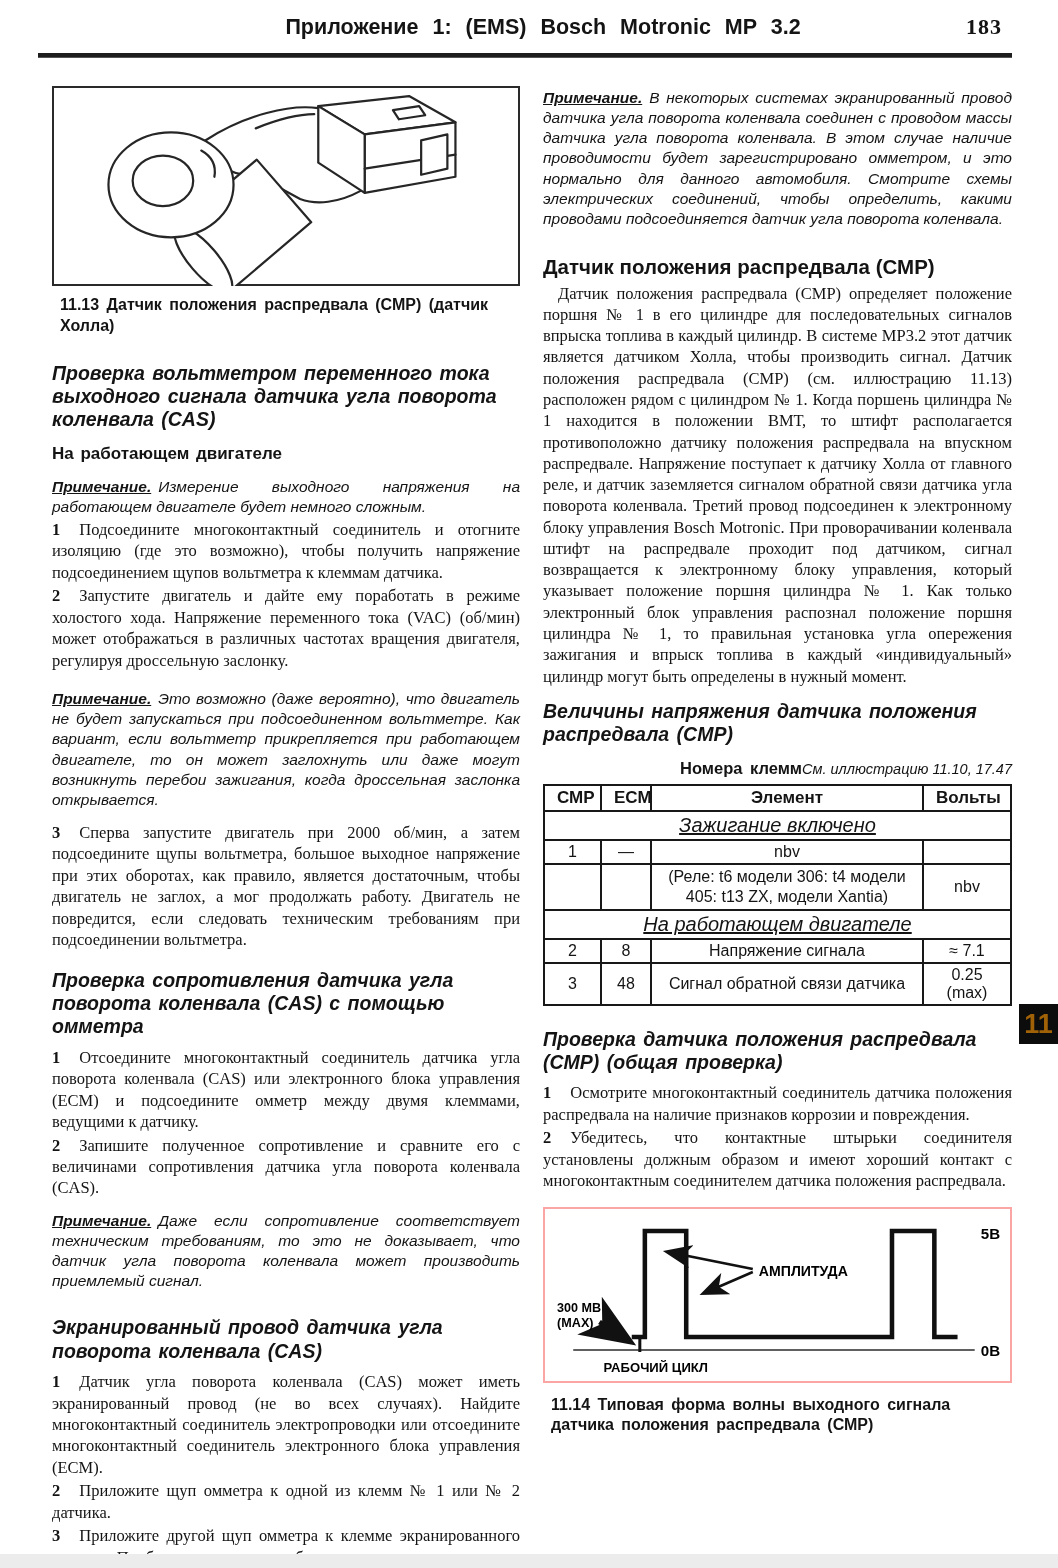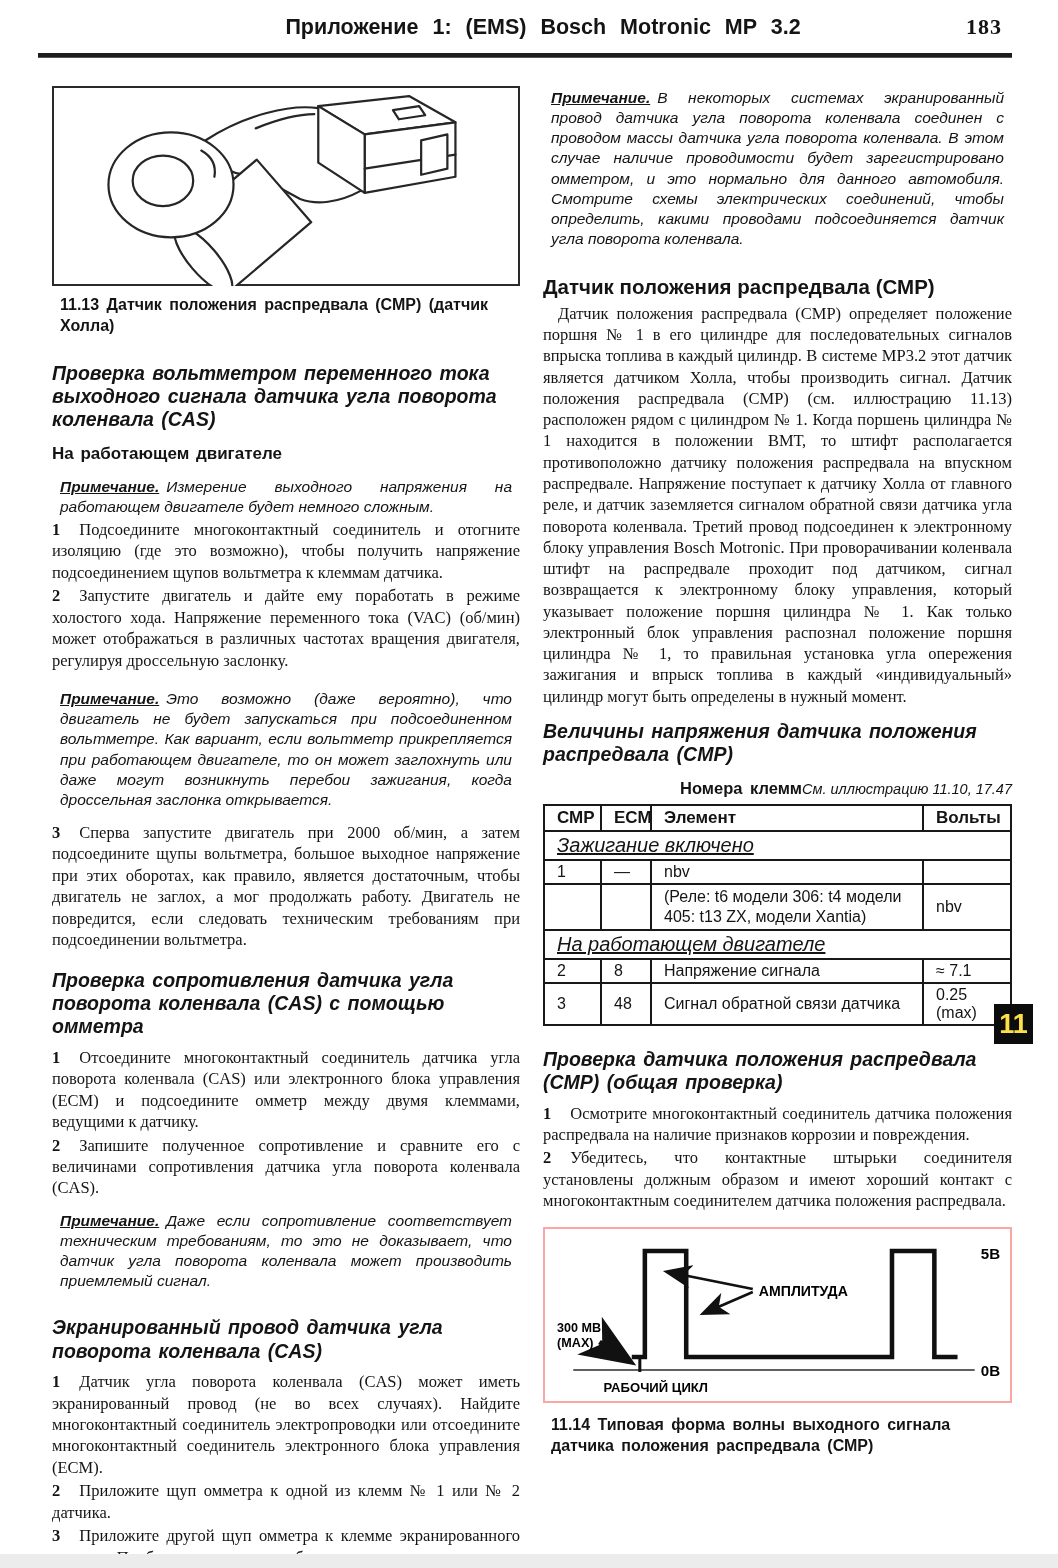--- a/index.html
+++ b/index.html
@@ -25,48 +25,48 @@
                  font-size:16px; line-height:1.3; text-align:left; word-spacing:3px; }
 
   .hi  { font-family:"Liberation Sans", sans-serif; font-weight:700; font-style:italic;
          font-size:19.5px; line-height:1.2; margin:25px 0 0; text-align:left; word-spacing:2px; }
   .hup { font-family:"Liberation Sans", sans-serif; font-weight:700; font-style:normal;
          font-size:20.5px; line-height:1.15; margin:26px 0 0; text-align:left; }
   .sub { font-family:"Liberation Sans", sans-serif; font-weight:700; font-size:17px;
          margin:12px 0 0; text-align:left; word-spacing:2px; }
 
   .note { font-family:"Liberation Sans", sans-serif; font-style:italic; font-size:15.5px;
-          line-height:1.3; margin:13px 8px 0; }
+          line-height:1.3; margin:13px 0 0; }
   .note .nl { font-weight:700; text-decoration:underline; margin-right:7px; }
 
   .step { font-size:16.5px; line-height:1.3; margin:2px 0 0; }
   .step .sn { font-weight:700; margin-right:19px; }
   .mt8  { margin-top:8px; }
   .mt12 { margin-top:12px; }
   .mt18 { margin-top:18px; }
 
   .pbody { font-size:16.5px; line-height:1.29; margin:4px 0 0; text-indent:15px; }
 
   .tbl-meta { margin-top:12px; display:flex; justify-content:flex-end; align-items:baseline; }
   .terminals { font-family:"Liberation Sans", sans-serif; font-weight:700; font-size:16.5px; word-spacing:3px; }
   .see-ref   { font-family:"Liberation Sans", sans-serif; font-style:italic; font-size:14.5px; }
 
   table.volts { width:100%; border-collapse:collapse; margin-top:6px;
                 font-family:"Liberation Sans", sans-serif; font-size:16px; table-layout:fixed; }
-  table.volts th, table.volts td { border:2px solid #181818; padding:2px 12px; text-align:left;
+  table.volts th, table.volts td { border:2px solid #181818; padding:2px 12px; text-align:center;
                 vertical-align:middle; overflow:hidden; }
   table.volts th { font-size:17px; }
   td.band { font-style:italic; font-size:20px;text-decoration:underline; }
   col.c-cmp { width:57px; } col.c-ecm { width:50px; } col.c-el { width:auto; } col.c-v { width:88px; }
 
   .diagram-box { margin-top:15px; border:2px solid #fca5a5; height:176px; box-sizing:border-box; background:#fff; }
   .diagram-box svg { display:block; width:100%; height:100%; }
 
-  .chapter-tab { position:absolute; left:994px; top:1004px; width:39px; height:40px;
-                 background:#0c0c0c; color:#fde047; font-family:"Liberation Sans", sans-serif;
+  .chapter-tab { position:absolute; left:1019px; top:1004px; width:39px; height:40px;
+                 background:#0c0c0c; color:#a16207; font-family:"Liberation Sans", sans-serif;
                  font-weight:700; font-size:27px; display:flex; align-items:center; justify-content:center; }
   .bottom-bar { position:absolute; left:0; top:1554px; width:1058px; height:14px; background:#ececec; }
 
   .dlabel { font-family:"Liberation Sans", sans-serif; font-weight:700; }
 </style>
 </head>
 <body>
 
 <div class="page">
 

